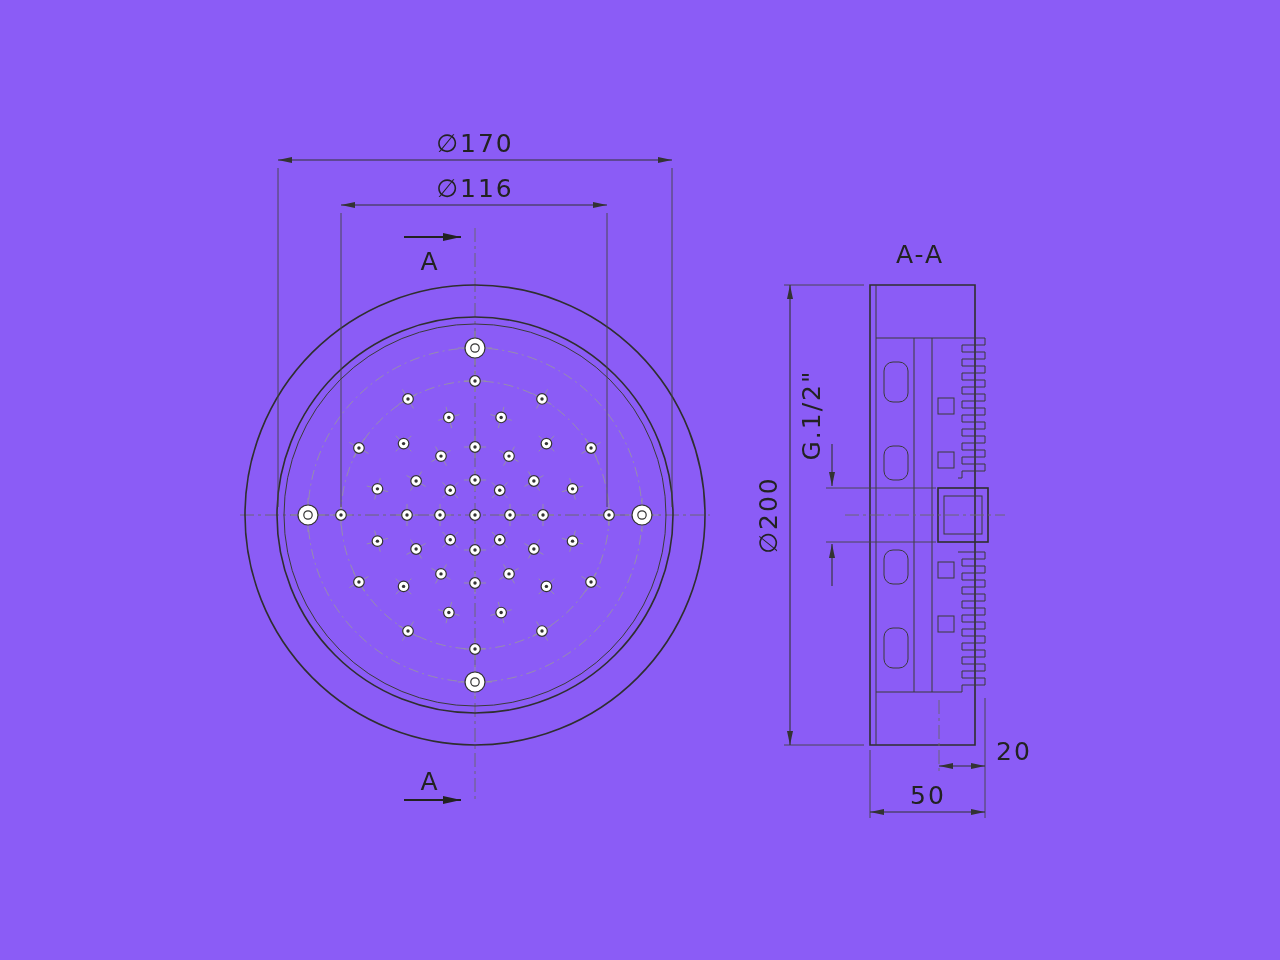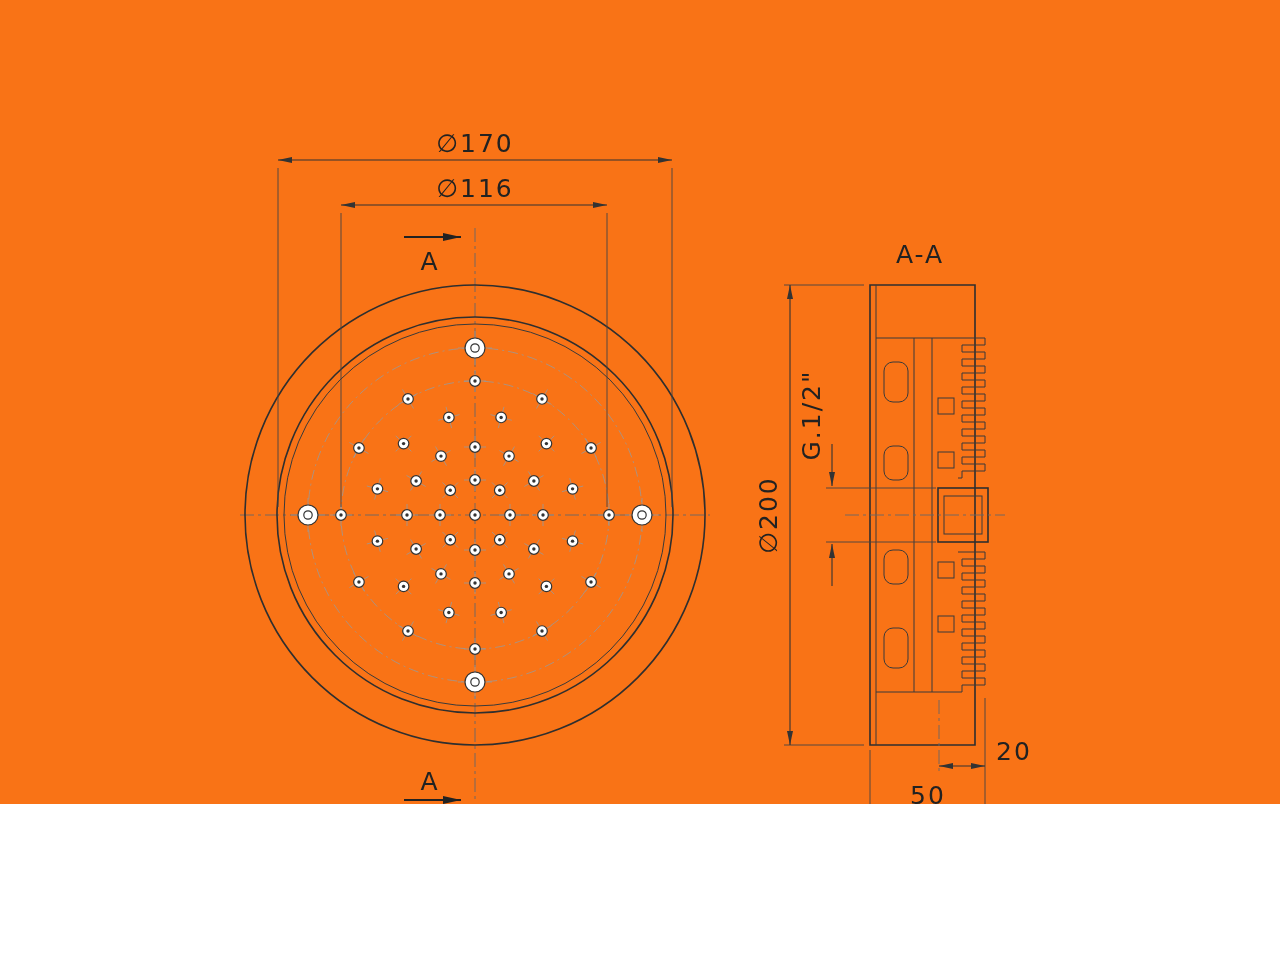--- a/index.html
+++ b/index.html
@@ -1,16 +1,16 @@
 <!DOCTYPE html>
 <html><head>
 <meta charset="utf-8">
 <style>
   html,body{margin:0;padding:0;background:#ffffff;}
-  #page{width:1280px;height:804px;background:#f97316;position:relative;overflow:hidden;}
+  #page{width:1280px;height:960px;background:#8b5cf6;position:relative;overflow:hidden;}
   svg{display:block;}
   text{
     font-family:"DejaVu Sans","Liberation Sans",sans-serif;
     font-size:25px;
     fill:#222;
     letter-spacing:2px;
   }
   .ln    {fill:none;stroke:#2f2f2f;stroke-width:1.6;}
   .lnthin{fill:none;stroke:#3a3a3a;stroke-width:1;}
   .ext   {fill:none;stroke:#444;stroke-width:0.9;}

